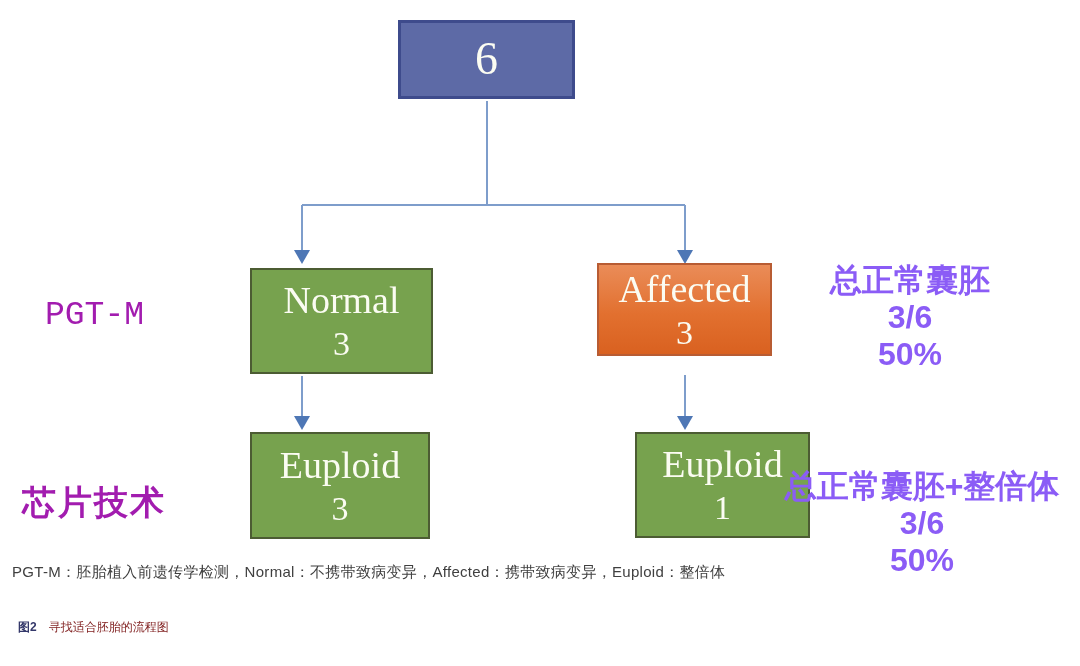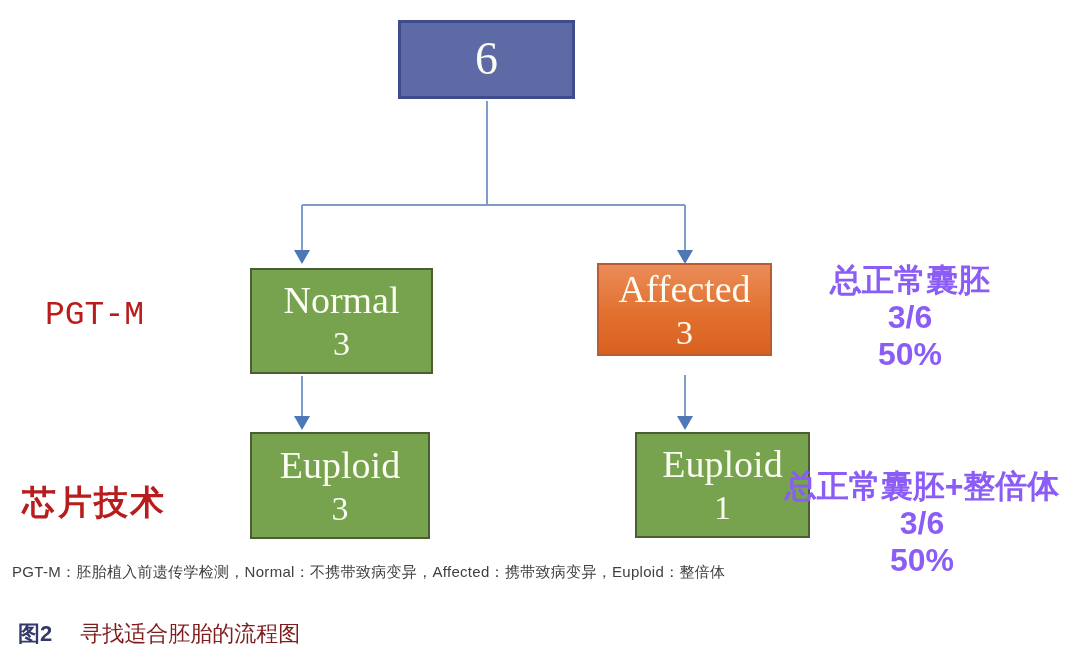--- a/index.html
+++ b/index.html
@@ -39,21 +39,21 @@
   #root-box .node-count{font-size:46px;}
   #node-normal{left:212px;top:268px;width:183px;height:106px;}
   #node-affected{left:597px;top:263px;width:175px;height:93px;}
   #node-euploid-left{left:212px;top:432px;width:180px;height:107px;}
   #node-euploid-right{left:597px;top:432px;width:175px;height:106px;}
   
   #connector-svg{position:absolute;left:0;top:0;pointer-events:none;}
   #connector-svg path{stroke:var(--connector,#7e9dcb);stroke-width:2;fill:none;}
   #connector-svg polygon{fill:var(--arrow,#4e77b5);}
   
-  .row-label{position:absolute;color:#b91c1c;}
+  .row-label{position:absolute;color:#a21caf;}
   #label-pgtm{
     left:45px;top:297px;
     font-family:"Liberation Mono","DejaVu Sans Mono",monospace;
     font-size:33px;font-weight:400;letter-spacing:0px;
   }
   #label-chip{
     left:22px;top:480px;
     font-size:34px;font-weight:700;letter-spacing:2px;
   }
   
@@ -64,22 +64,22 @@
   }
   #annotation-1{left:790px;top:262px;width:240px;}
   #annotation-2{left:768px;top:436px;width:308px;margin-top:32px;}
   
   #footnote{
     position:absolute;left:12px;top:563px;
     font-size:15px;color:#3f3f3f;letter-spacing:0.3px;
   }
   #figure-caption{
     position:absolute;left:18px;top:619px;
-    display:flex;align-items:baseline;gap:28px;
-    font-size:22px;color:var(--caption-navy,#34386a);
+    display:flex;align-items:baseline;gap:12px;
+    font-size:12px;color:var(--caption-navy,#34386a);
   }
   #figure-caption .cap-label{font-weight:700;}
   #figure-caption .cap-text{color:#7f1d1d;}
 </style>
 </head>
 <body>
 
 <div class="page">
 
   <svg id="connector-svg" width="1080" height="666" viewBox="0 0 1080 666">

